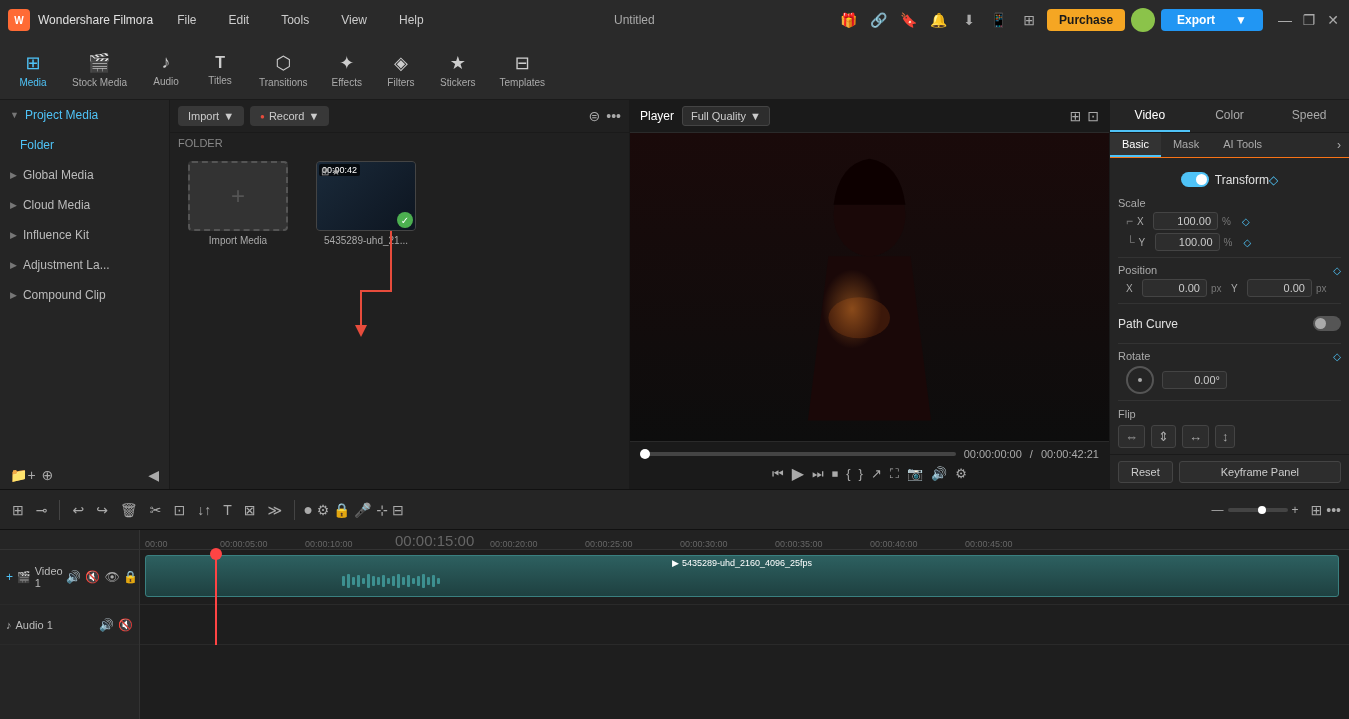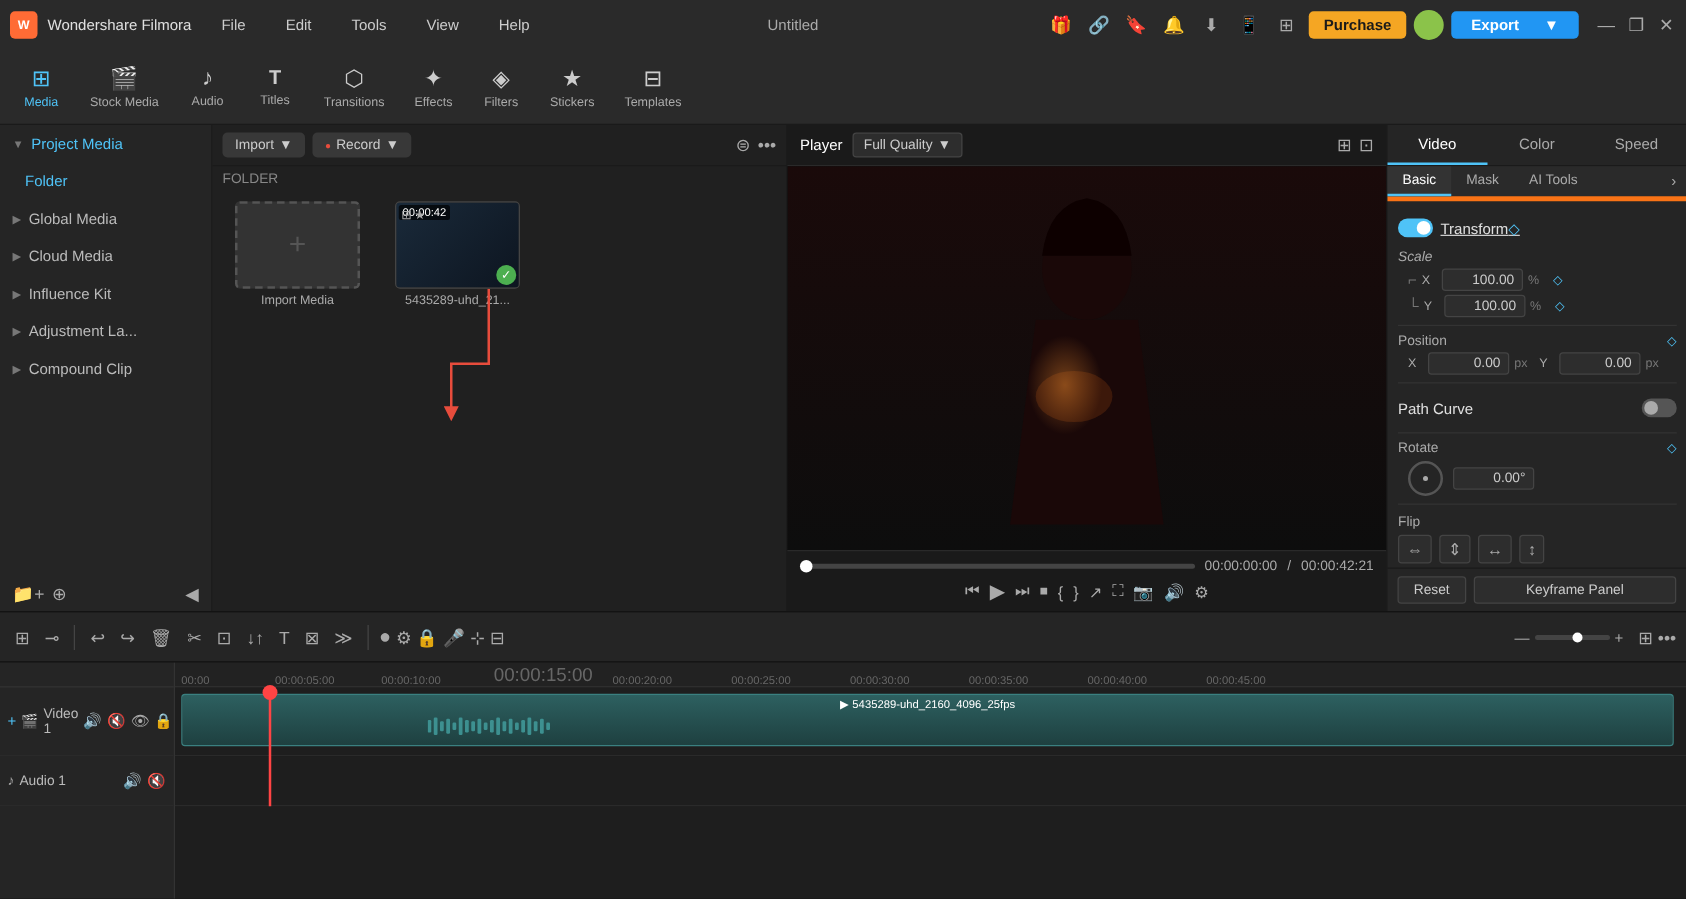--- a/index.html
+++ b/index.html
@@ -73,26 +73,26 @@
     .time-display { color: #aaa; font-size: 11px; }
     .player-btns { display: flex; align-items: center; gap: 8px; justify-content: center; }
     .player-btn { color: #aaa; font-size: 16px; cursor: pointer; }
     .player-btn-extra { color: #aaa; font-size: 13px; cursor: pointer; }
 
     
     .right-panel { width: 240px; background: #252525; border-left: 1px solid #1a1a1a; display: flex; flex-direction: column; flex-shrink: 0; }
     .right-tabs { display: flex; border-bottom: 1px solid #1a1a1a; }
     .right-tab { flex: 1; padding: 8px; text-align: center; cursor: pointer; color: #aaa; font-size: 12px; border-bottom: 2px solid transparent; }
     .right-tab.active { color: #fff; border-bottom: 2px solid #4fc3f7; }
-    .sub-tabs { display: flex; background: #2a2a2a; border-bottom: 4px solid #f97316; }
+    .sub-tabs { display: flex; background: #2a2a2a; border-bottom: 1px solid #f97316; }
     .sub-tab { padding: 5px 12px; cursor: pointer; color: #aaa; font-size: 11px; border-bottom: 2px solid transparent; }
     .sub-tab.active { color: #fff; background: #333; border-bottom: 2px solid #4fc3f7; }
     .sub-tab-more { margin-left: auto; padding: 5px 8px; color: #aaa; cursor: pointer; }
     .right-content { flex: 1; overflow-y: auto; padding: 8px; }
-    .section-header { display: flex; align-items: center; justify-content: flex-start; padding: 6px 0; margin-bottom: 4px; text-decoration: underline; }
+    .section-header { display: flex; align-items: center; justify-content: center; padding: 6px 0; margin-bottom: 4px; }
     .section-title { color: #e0e0e0; font-size: 12px; font-weight: 500; display: flex; align-items: center; gap: 6px; }
     .toggle-on { width: 28px; height: 15px; background: #4fc3f7; border-radius: 8px; position: relative; cursor: pointer; }
     .toggle-on::after { content: ''; position: absolute; right: 2px; top: 2px; width: 11px; height: 11px; background: white; border-radius: 50%; }
     .diamond-btn { color: #4fc3f7; font-size: 12px; cursor: pointer; }
     .prop-input { background: #2d2d2d; border: 1px solid #444; color: #ccc; padding: 2px 6px; border-radius: 3px; font-size: 11px; width: 60px; text-align: right; }
     .prop-unit { color: #777; font-size: 10px; width: 16px; }
     .section-divider { border: none; border-top: 1px solid #333; margin: 6px 0; }
     .path-curve-row { display: flex; align-items: center; justify-content: space-between; padding: 6px 0; }
     .toggle-off { width: 28px; height: 15px; background: #555; border-radius: 8px; position: relative; cursor: pointer; }
     .toggle-off::after { content: ''; position: absolute; left: 2px; top: 2px; width: 11px; height: 11px; background: #aaa; border-radius: 50%; }
@@ -362,21 +362,21 @@
       <div class="section-header">
         <div class="section-title">
           <div class="toggle-on"></div>
           <span>Transform</span>
         </div>
         <span class="diamond-btn">◇</span>
       </div>
 
       <div style="margin-bottom:6px;">
         <div style="display:flex;align-items:center;gap:4px;margin-bottom:3px;">
-          <span style="color:#aaa;font-size:11px;width:50px;font-style:italic;">Scale</span>
+          <span style="color:#aaa;font-size:11px;width:50px;">Scale</span>
         </div>
         <div style="display:flex;flex-direction:column;gap:3px;padding-left:8px;">
           <div style="display:flex;align-items:center;gap:4px;">
             <span style="color:#777;font-size:12px;">⌐</span>
             <span style="color:#aaa;font-size:10px;width:12px;">X</span>
             <input type="text" class="prop-input" style="width: 65px;" value="100.00">
             <span class="prop-unit">%</span>
             <span class="diamond-btn" style="font-size:10px;">◇</span>
           </div>
           <div style="display:flex;align-items:center;gap:4px;">

